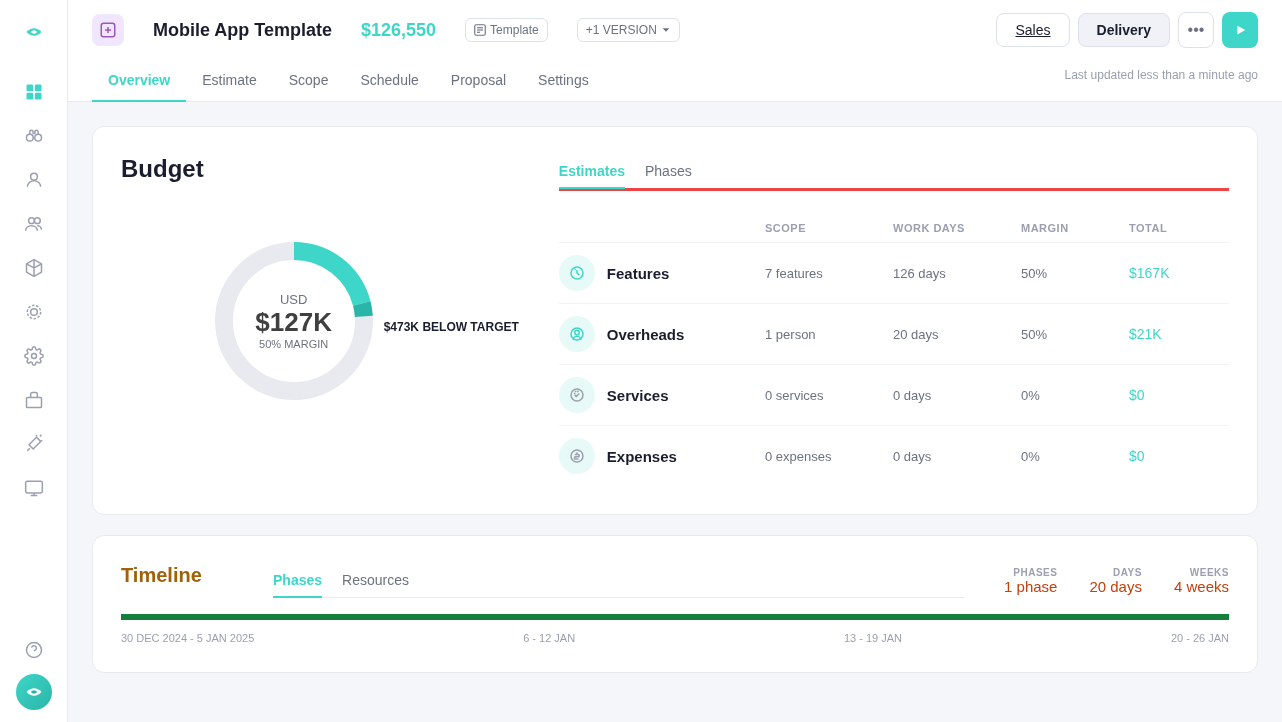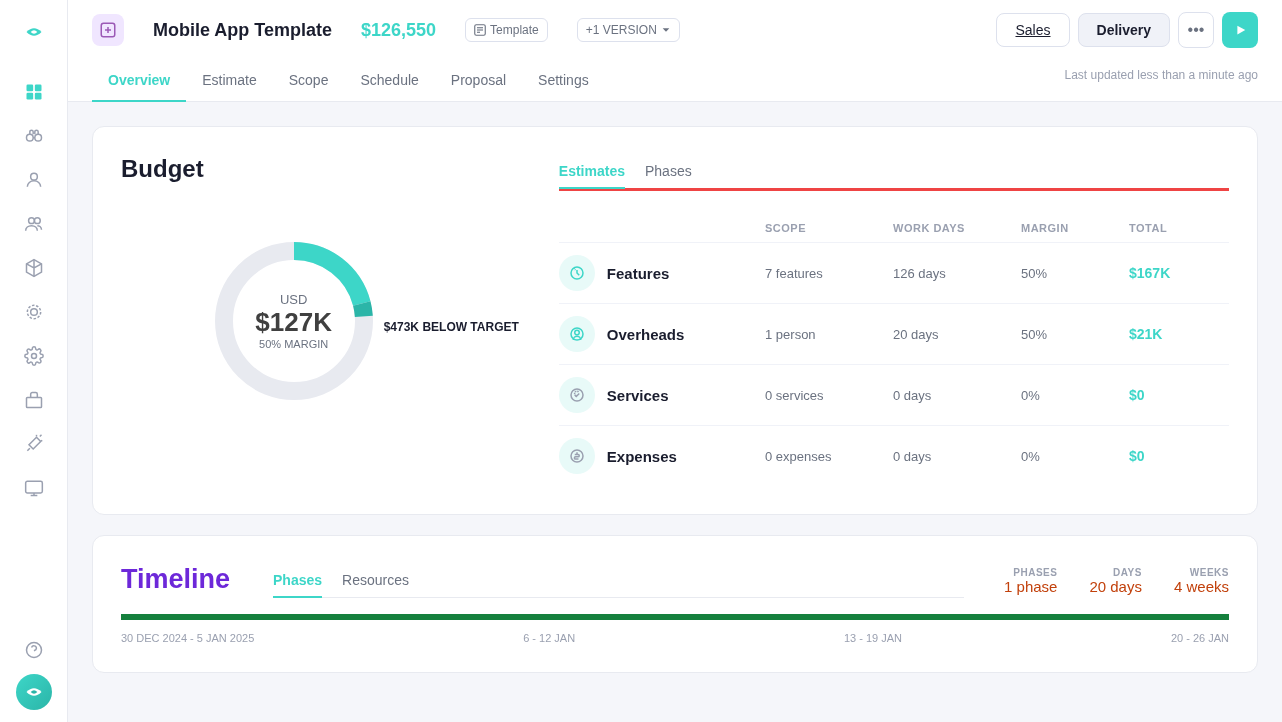--- a/index.html
+++ b/index.html
@@ -350,30 +350,30 @@
     .est-days {
       font-size: 13px;
       color: #6b7280;
     }
     .est-margin {
       font-size: 13px;
       color: #6b7280;
     }
     .est-total {
       font-size: 14px;
-      font-weight: 700;
+      font-weight: 400;
       color: #3dd6c8;
     }
     .est-total.zero {
       color: #3dd6c8;
     }
     .timeline-title {
-      font-size: 27px;
+      font-size: 20px;
       font-weight: 700;
-      color: #6d28d9;
+      color: #a16207;
       min-width: 120px;
     }
     .timeline-tabs {
       display: flex;
       gap: 20px;
       border-bottom: 1px solid #e8eaf0;
       flex: 1;
     }
     .tl-tab {
       padding: 8px 0;

